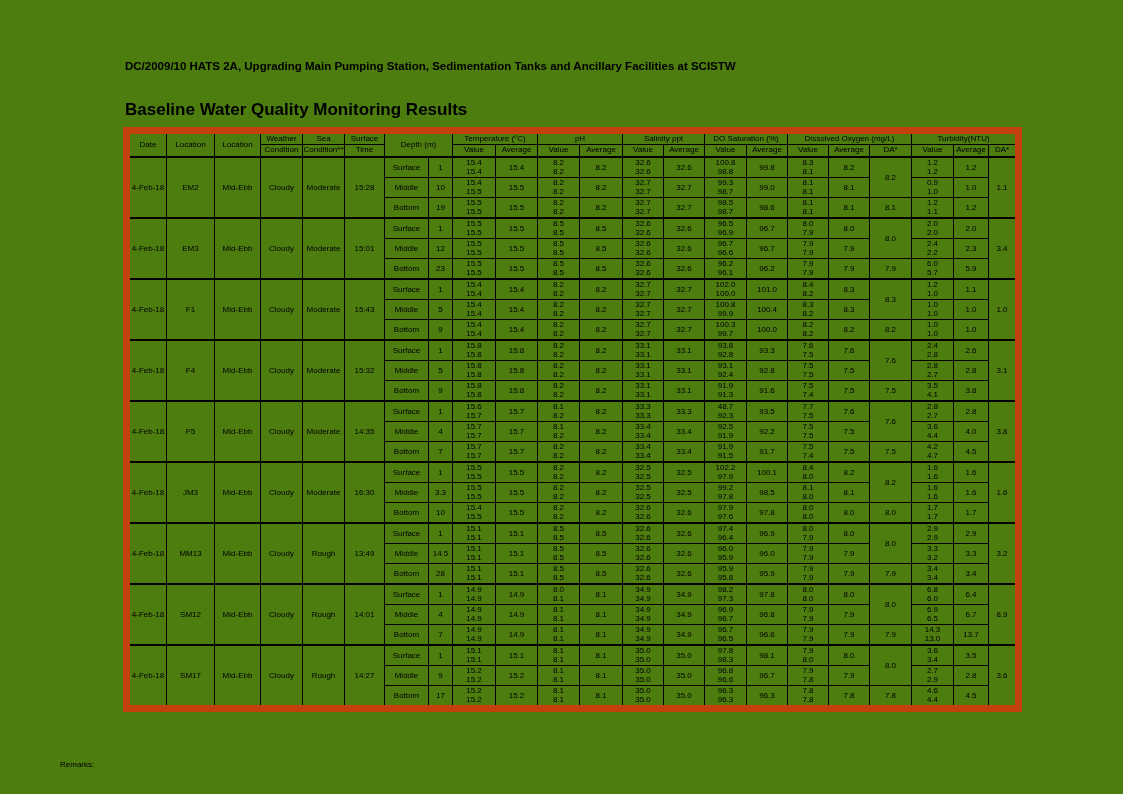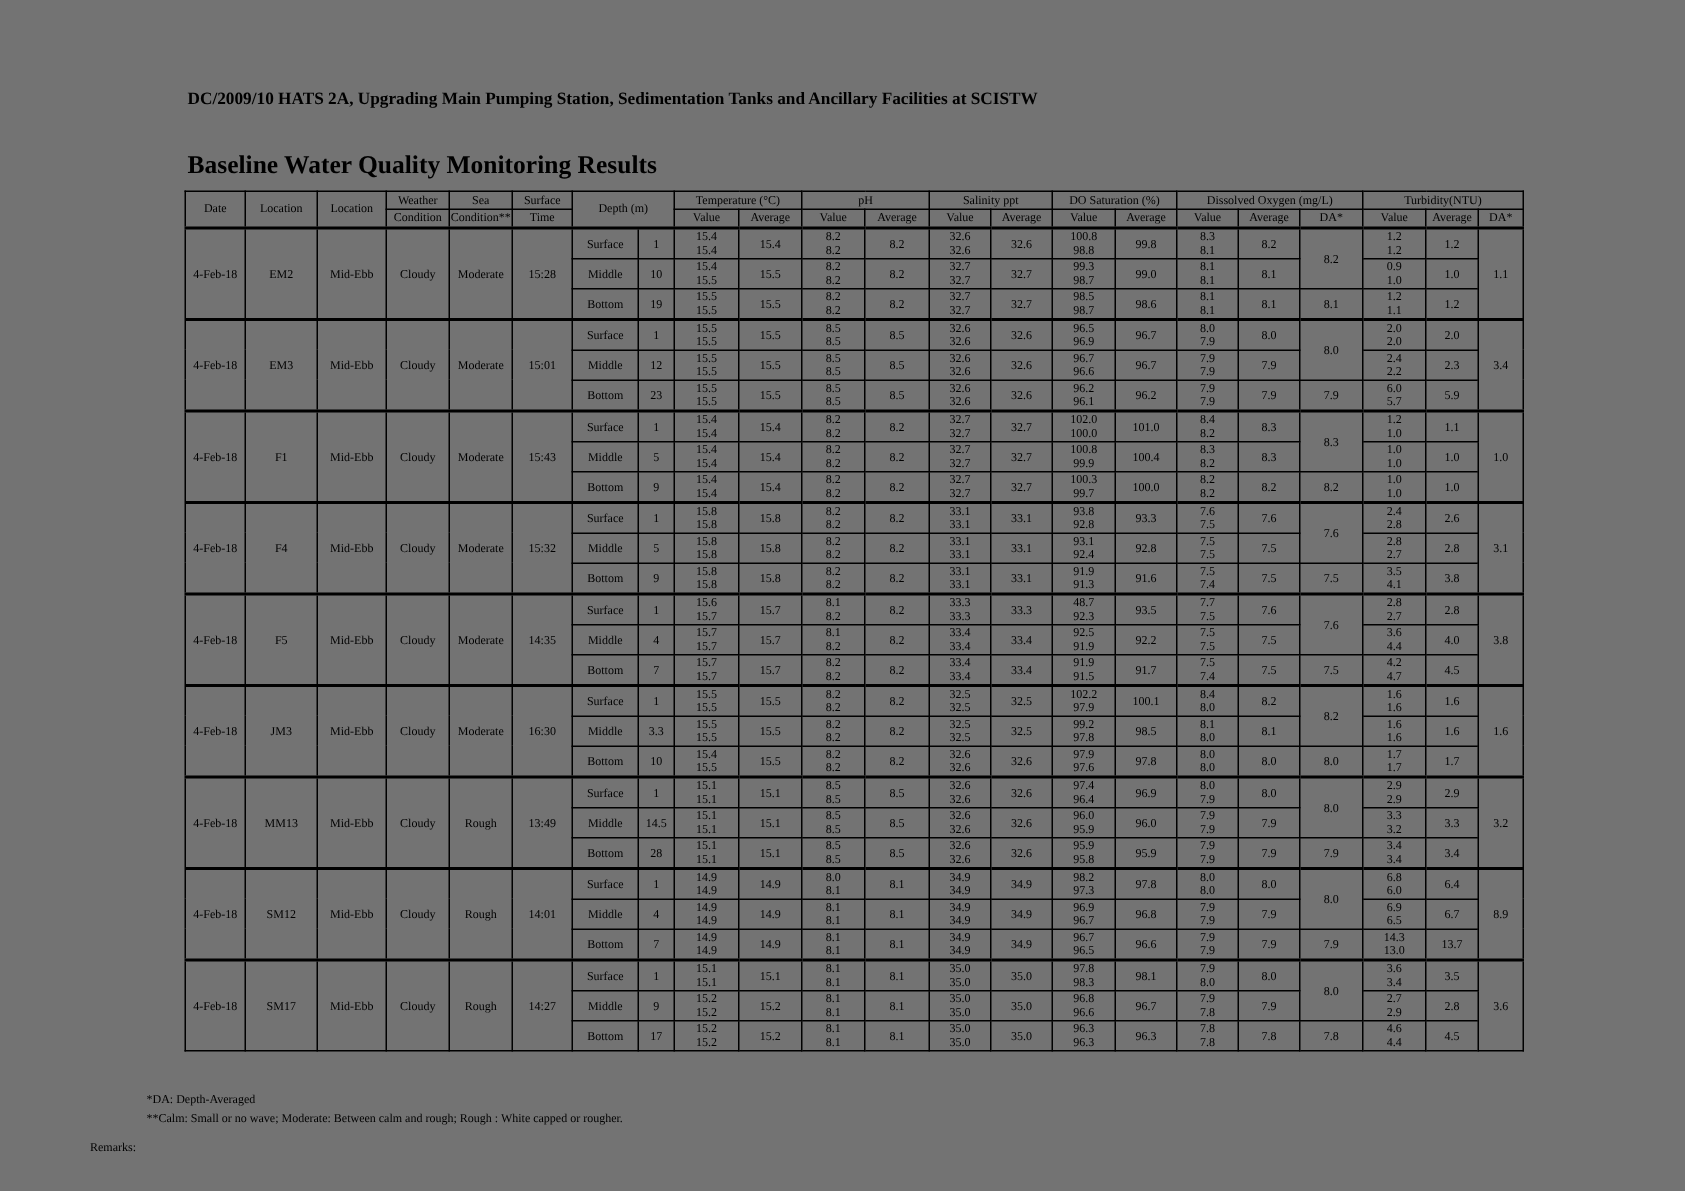--- a/index.html
+++ b/index.html
@@ -3,21 +3,21 @@
 <meta charset="utf-8">
 <style>
   html, body { margin: 0; padding: 0; background: #fff; }
   body {
     width: 1123px; height: 794px;
     font-family: "Liberation Sans", sans-serif;
     color: #000;
     position: relative;
     overflow: hidden;
   }
-  .page { position: absolute; inset: 0; background: #737373; font-family: Liberation Serif, serif; }
+  .page { position: absolute; inset: 0; background: #4d7c0f; }
   .doc-title {
     position: absolute; left: 125px; top: 60px;
     font-size: 11.5px; font-weight: bold; white-space: nowrap;
   }
   .doc-subtitle {
     position: absolute; left: 125px; top: 100px;
     font-size: 17px; font-weight: bold; white-space: nowrap;
   }
   table.monitoring {
     position: absolute; left: 123px; top: 127px;
@@ -27,21 +27,21 @@
     border: 1px solid #000;
     font-size: 8px; font-weight: normal;
     text-align: center; vertical-align: middle;
     padding: 0; overflow: hidden; white-space: nowrap;
   }
   thead tr { height: 12px; }
   thead th { line-height: 10px; }
   tbody tr { height: 20px; }
   tbody td.vals div { line-height: 9.5px; }
   tbody tr.group-start td { border-top: 2px solid #000; }
-  table.monitoring { border: 1px solid #c2410c; }
+  table.monitoring { border: 7px solid #c2410c; }
   thead tr:first-child th { border-top: 1.5px solid #000; }
   .remarks {
     position: absolute; left: 60px; top: 727px;
     font-size: 8px; display: flex; gap: 7px;
   }
   .remarks-lines div { line-height: 12.5px; }
   .remarks-label { line-height: 12.5px; margin-top: 32px; }
 </style>
 </head>
 <body>
@@ -1110,19 +1110,15 @@
             <div>4.6</div>
             <div>4.4</div>
           </td>
           <td>4.5</td>
         </tr>
       </tbody>
   </table>
 
   <div class="remarks">
     <span class="remarks-label">Remarks:</span>
-    <div class="remarks-lines">
-      <div>*DA: Depth-Averaged</div>
-      <div>**Calm: Small or no wave; Moderate: Between calm and rough; Rough : White capped or rougher.</div>
-    </div>
   </div>
 
 </div>
 
 </body></html>

